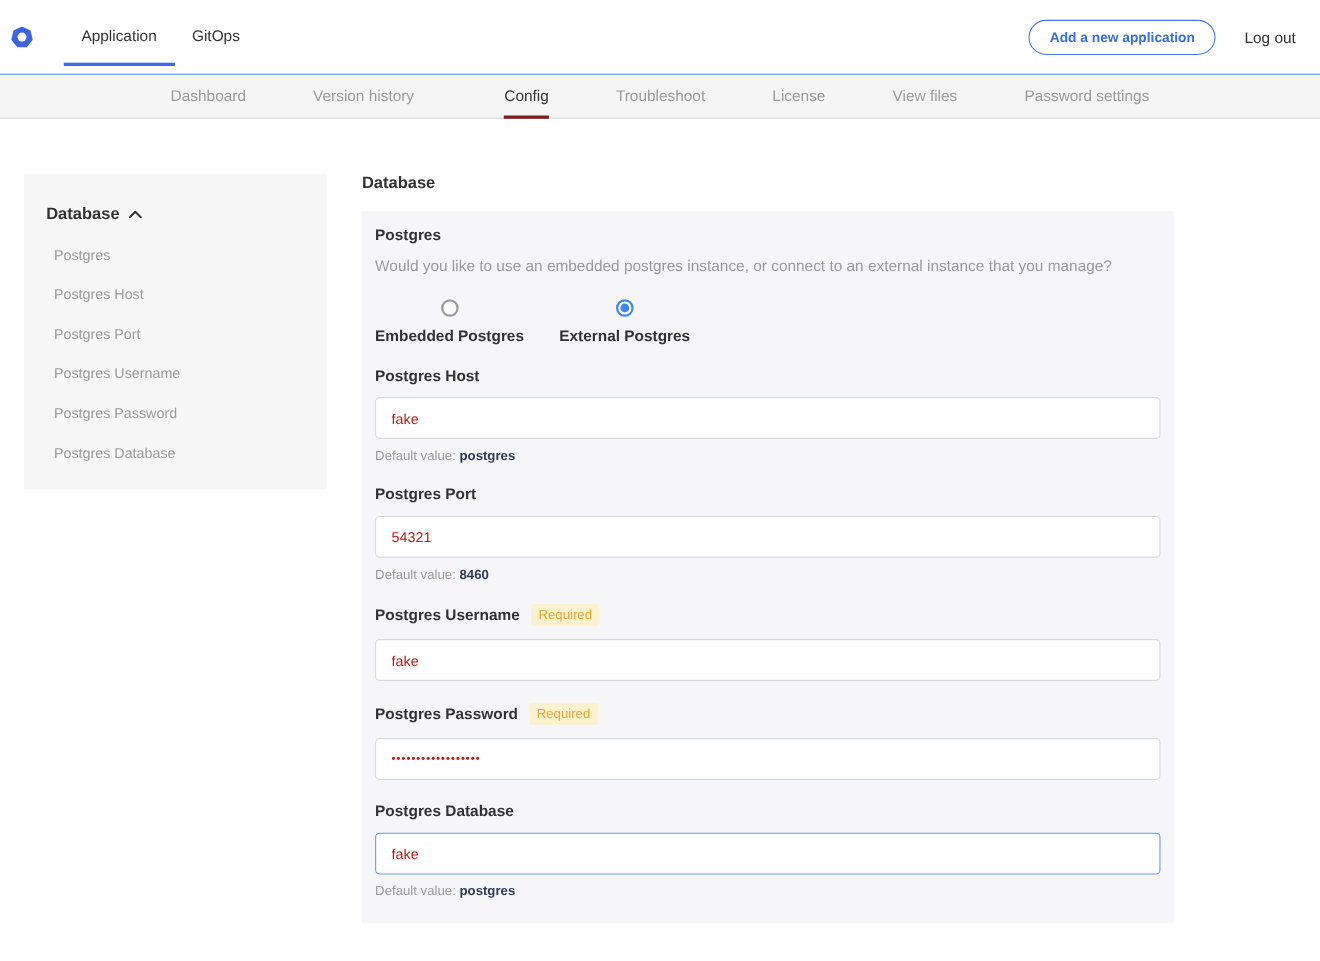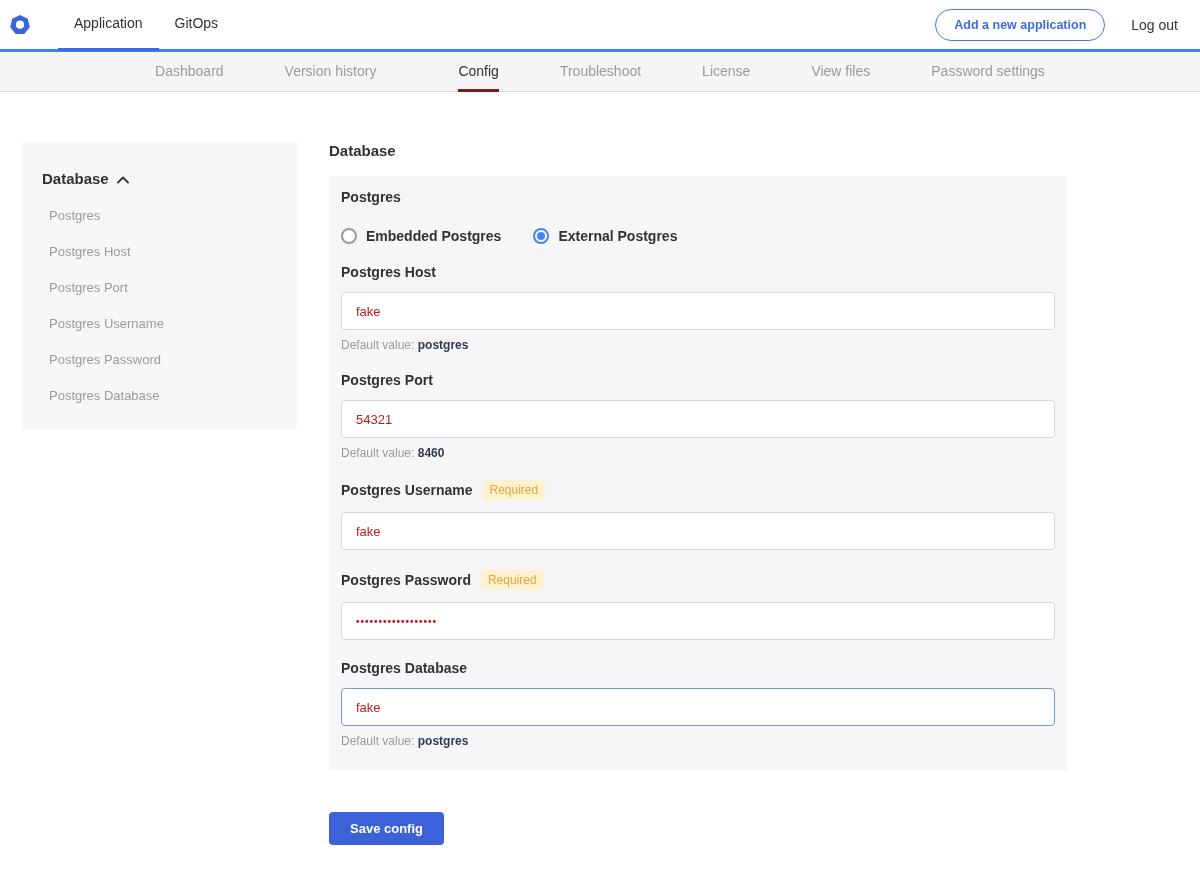--- a/index.html
+++ b/index.html
@@ -6,25 +6,25 @@
   html,body { width:1200px; height:874px; }
   body {
     font-family: "Liberation Sans", sans-serif;
     background:#ffffff;
     color:#323232;
     overflow:hidden;
   }
 
   
   .topnav {
-    height:52px;
+    height:68px;
     display:flex;
     align-items:center;
     padding-left:10px;
-    border-bottom:3px solid #3b82f6;
+    border-bottom:1px solid #3b82f6;
     background:#fff;
   }
   .logo { width:20px; height:20px; margin-right:28px; flex:0 0 auto; }
   .top-tabs { display:flex; height:52px; }
   .top-tab {
     display:flex; align-items:center;
     padding:0 16px; height:52px;
     font-size:14px; color:#323232;
     cursor:pointer;
     border-bottom:3px solid transparent;
@@ -88,21 +88,21 @@
   }
 
   .main { margin-left:32px; width:738px; }
   .main-title { font-size:15px; font-weight:bold; color:#323232; margin-bottom:17px; }
 
   .panel { background:#f6f6f8; padding:13px 12px 22px 12px; }
   .group-label { font-size:14px; font-weight:bold; }
   .help-text { font-size:14px; color:#9b9b9b; margin-top:12px; }
 
   .radio-row { display:flex; align-items:center; gap:32px; margin-top:23px; }
-  .radio-option { display:flex; align-items:center; gap:9px; cursor:pointer; }
+  .radio-option { display:flex; align-items:center; gap:9px; cursor:pointer;flex-direction:column; }
   .radio-option .radio-label { font-size:14px; font-weight:bold; color:#323232; }
   .radio-circle {
     width:16px; height:16px; border-radius:50%;
     border:2px solid #9a9a9a; background:#fff; flex:0 0 auto;
   }
   .radio-circle.checked { border-color:#4285f4; }
   .radio-circle.checked::after {
     content:""; display:block;
     width:8px; height:8px; border-radius:50%;
     background:#4285f4; margin:2px auto;
@@ -189,20 +189,21 @@
       <li class="sidebar-item">Postgres Database</li>
     </ul>
   </aside>
 
   <main class="main">
     <h2 class="main-title">Database</h2>
 
     <section class="panel">
 
       <div class="group-label">Postgres</div>
+      <div class="help-text">Would you like to use an embedded postgres instance, or connect to an external instance that you manage?</div>
 
       <div class="radio-row">
         <div class="radio-option">
           <span class="radio-circle"></span>
           <span class="radio-label">Embedded Postgres</span>
         </div>
         <div class="radio-option">
           <span class="radio-circle checked"></span>
           <span class="radio-label">External Postgres</span>
         </div>

